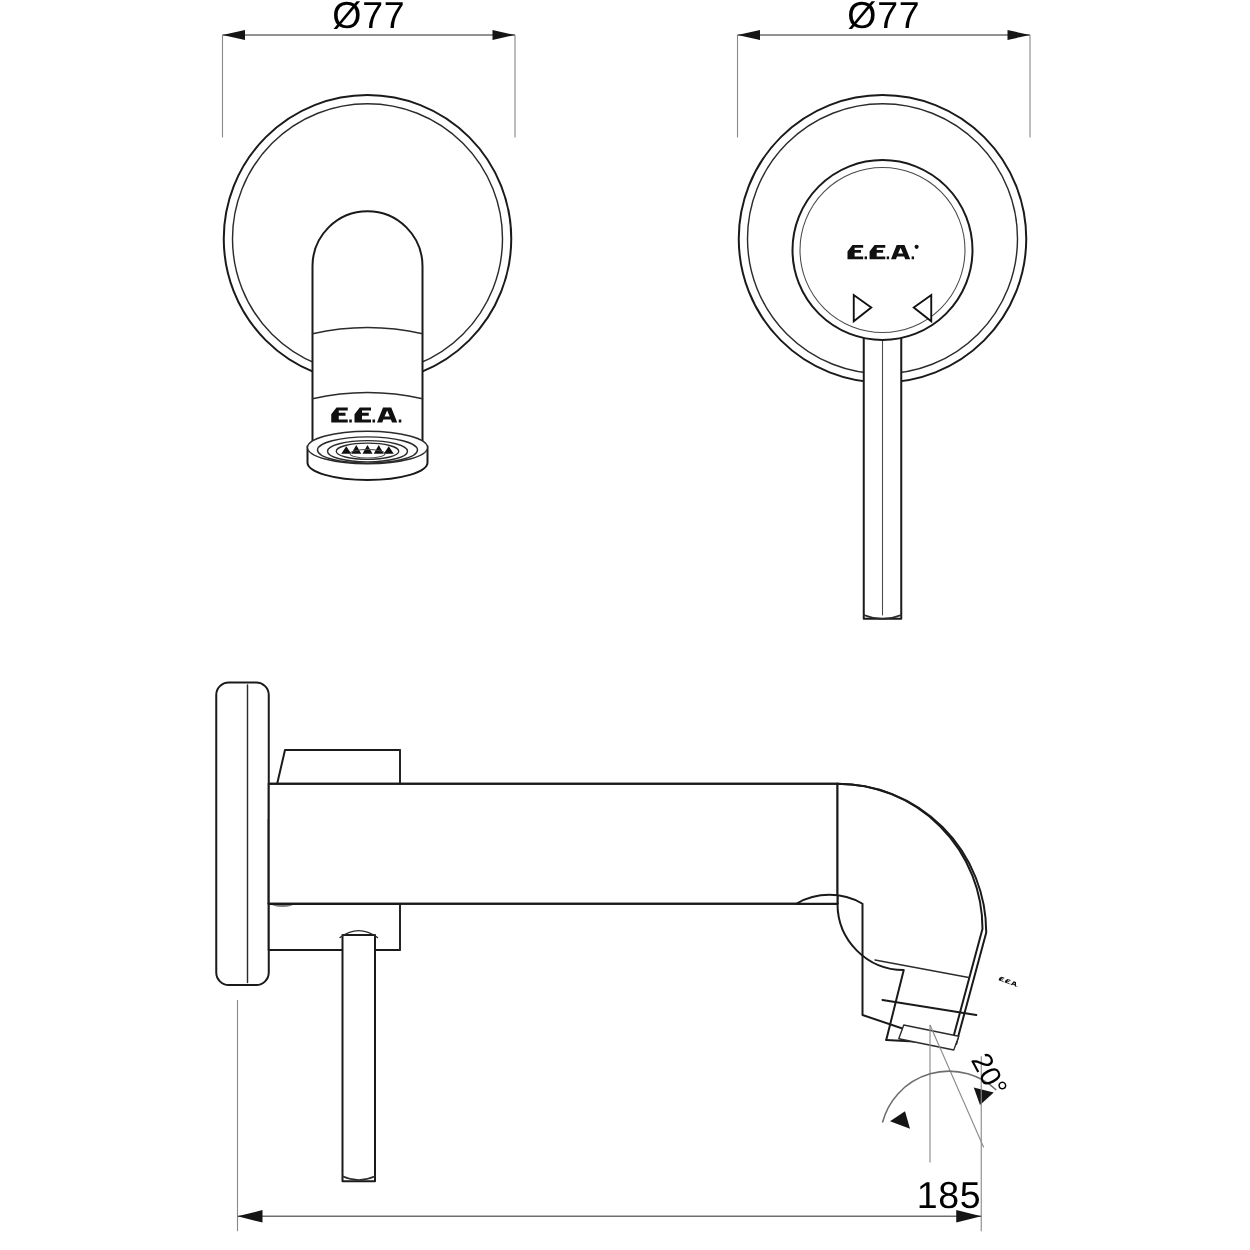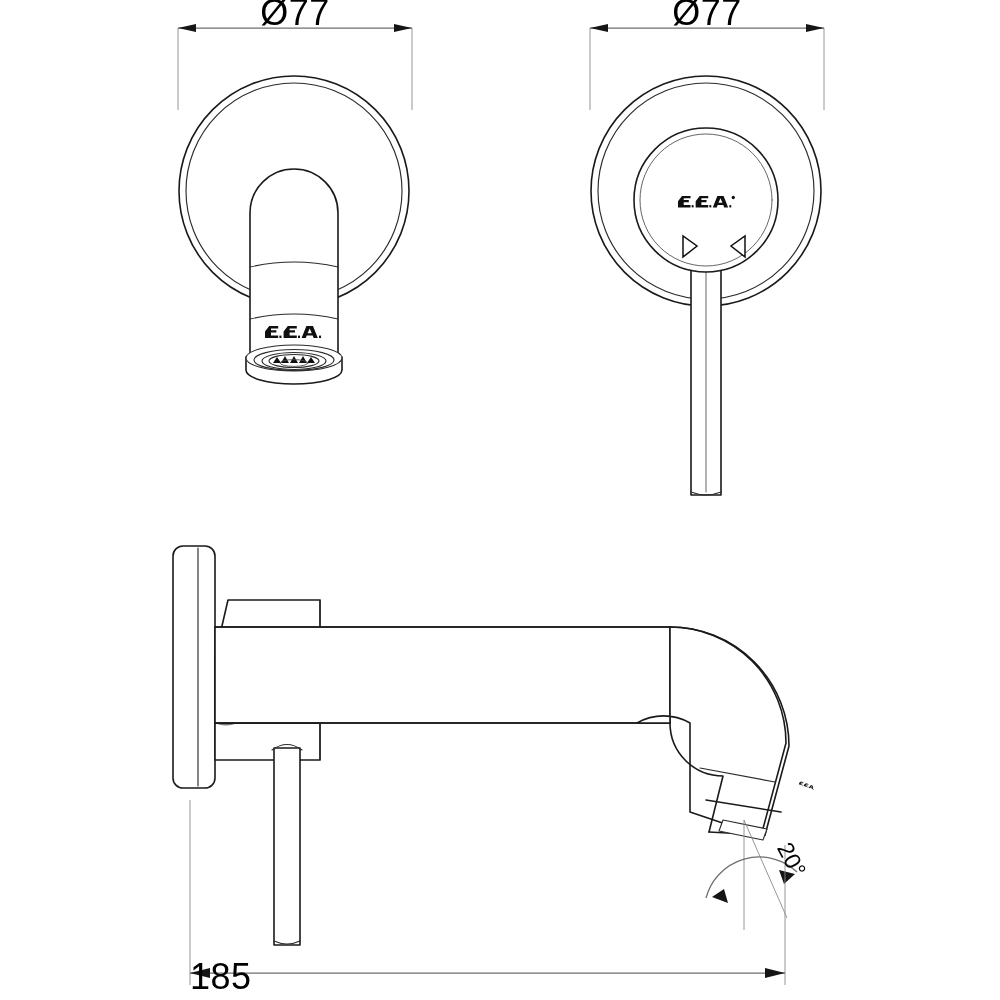--- a/index.html
+++ b/index.html
@@ -67,21 +67,21 @@
     fill: none;
     stroke: #8a8a8a;
     stroke-width: 0.9;
   }
   .arrowhead {
     fill: #151515;
     stroke: none;
   }
   .dimtext {
     font-family: "Liberation Sans", sans-serif;
-    font-size: 36px;
+    font-size: 30px;
     fill: #141414;
     letter-spacing: 0.5px;
   }
   .angletext {
     font-family: "Liberation Sans", sans-serif;
     font-size: 23px;
     fill: #141414;
   }
   .logoglyph {
     fill: #101010;
@@ -251,21 +251,21 @@
   </svg>
 
   <div style="position:absolute; left:178px; top:0px; width:234px; text-align:center;">
     <span class="dimtext" style="display:inline-block; line-height:26px;">Ø77</span>
   </div>
 
   <div style="position:absolute; left:590px; top:0px; width:234px; text-align:center;">
     <span class="dimtext" style="display:inline-block; line-height:26px;">Ø77</span>
   </div>
 
-  <div style="position:absolute; left:190px; top:964px; width:595px; text-align:left;">
+  <div style="position:absolute; left:190px; top:944px; width:595px; text-align:right;">
     <span class="dimtext" style="display:inline-block; line-height:26px;">185</span>
   </div>
 
   <div style="position:absolute; left:795px; top:838px; transform:rotate(62deg); transform-origin:0 0;">
     <span class="angletext" style="display:inline-block; white-space:nowrap;">20°</span>
   </div>
 
 </div>
 
 </body></html>

